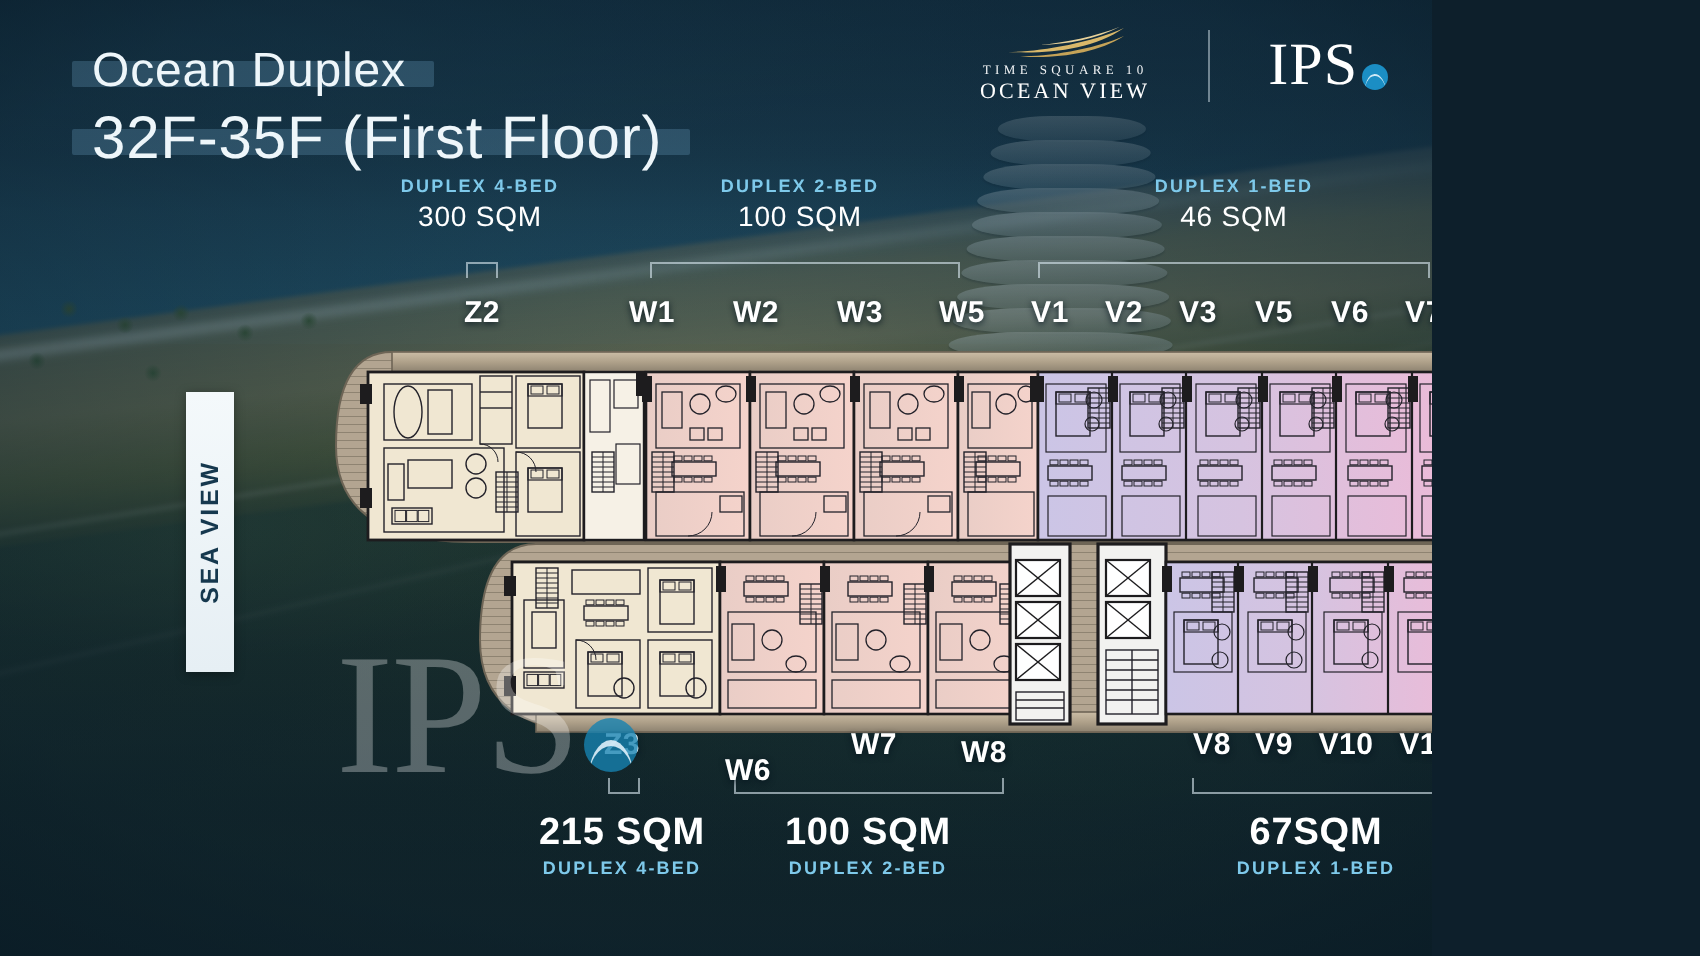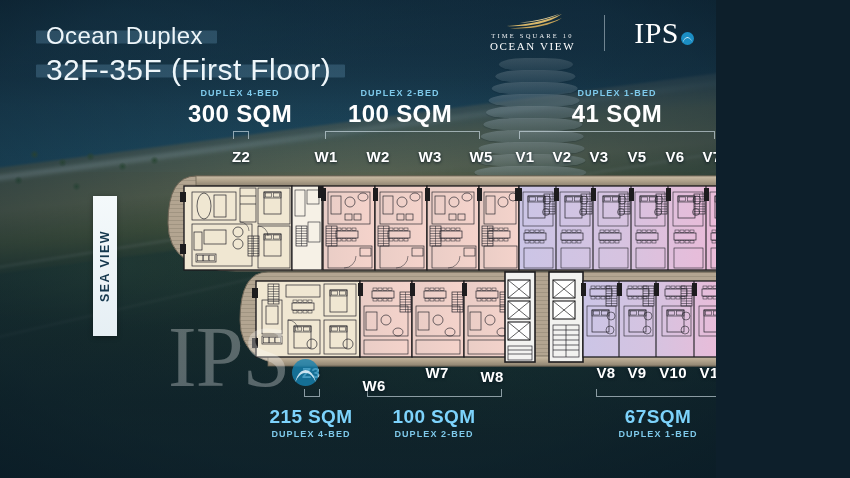--- a/index.html
+++ b/index.html
@@ -111,24 +111,24 @@
     transform:rotate(-4deg);
   }
 
   
   .grp{position:absolute;text-align:center;z-index:5;}
   .grp .sub{
     font-size:9px;font-weight:700;letter-spacing:1.1px;color:#7ec9ea;
     margin-bottom:2px;white-space:nowrap;
   }
   .grp .big{
-    font-size:24px;font-weight:700;letter-spacing:.4px;color:#ffffff;white-space:nowrap;
+    font-size:14px;font-weight:400;letter-spacing:.4px;color:#ffffff;white-space:nowrap;
   }
   .grp-b{position:absolute;text-align:center;z-index:5;}
-  .grp-b .big{font-size:19px;font-weight:700;letter-spacing:.4px;color:#7dd3fc;white-space:nowrap;}
+  .grp-b .big{font-size:19px;font-weight:700;letter-spacing:.4px;color:#ffffff;white-space:nowrap;}
   .grp-b .sub{
     font-size:9px;font-weight:700;letter-spacing:1.1px;color:#7ec9ea;
     margin-top:1px;white-space:nowrap;
   }
 
   
   .bracket{position:absolute;z-index:5;border-top:1px solid rgba(214,229,237,.62);}
   .bracket:before,.bracket:after{
     content:"";position:absolute;top:0;width:1px;height:7px;
     background:rgba(214,229,237,.62);
@@ -248,21 +248,21 @@
         <div class="big">300 SQM</div>
       </div>
       <div class="bracket" style="left: 233px; top: 131px; width: 16px;"></div>
       <div class="grp" style="left: 310px; top: 88px; width: 180px;">
         <div class="sub">DUPLEX 2-BED</div>
         <div class="big">100 SQM</div>
       </div>
       <div class="bracket" style="left: 325px; top: 131px; width: 155px;"></div>
       <div class="grp" style="left: 527px; top: 88px; width: 180px;">
         <div class="sub">DUPLEX 1-BED</div>
-        <div class="big">41 SQM</div>
+        <div class="big">46 SQM</div>
       </div>
       <div class="bracket" style="left: 519px; top: 131px; width: 196px;"></div>
       <div class="grp-b" style="left: 221px; top: 406px; width: 180px;">
         <div class="big">215 SQM</div>
         <div class="sub">DUPLEX 4-BED</div>
       </div>
       <div class="bracket dn" style="left: 304px; top: 396px; width: 16px;"></div>
       <div class="grp-b" style="left: 344px; top: 406px; width: 180px;">
         <div class="big">100 SQM</div>
         <div class="sub">DUPLEX 2-BED</div>

